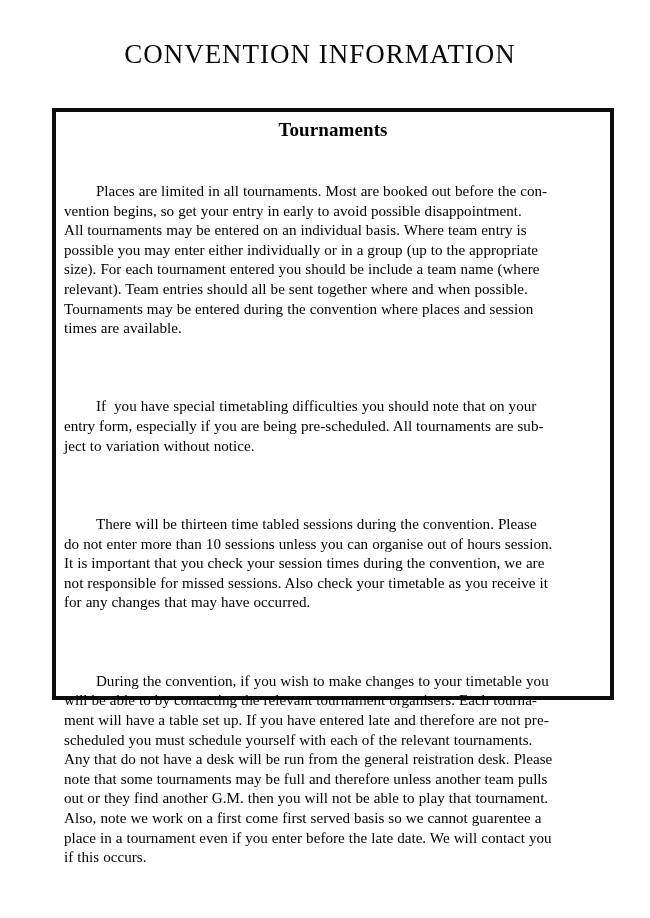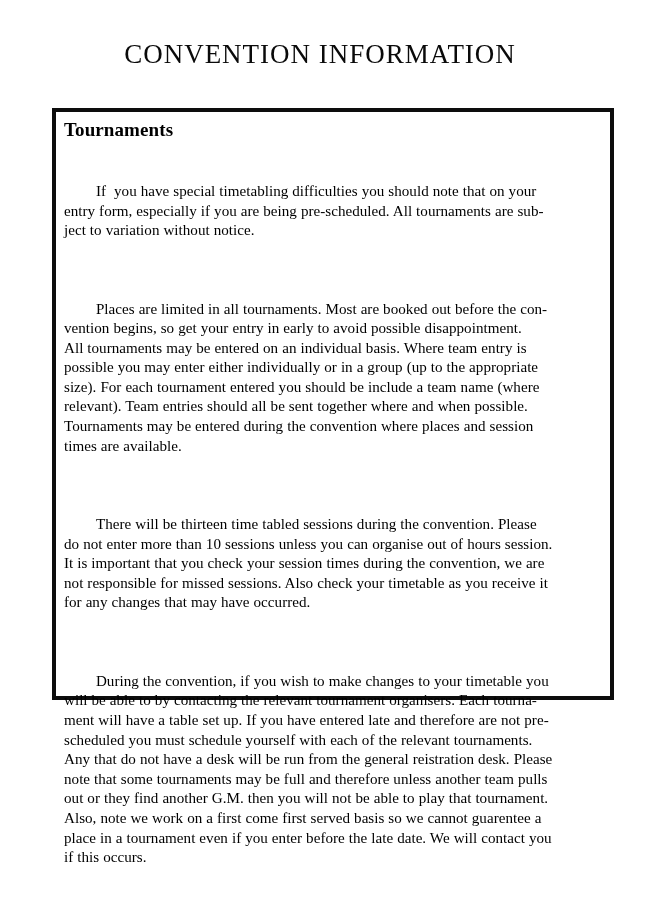--- a/index.html
+++ b/index.html
@@ -55,20 +55,21 @@
   }
 
   .section-heading {
     font-family: "Liberation Serif", "DejaVu Serif", serif;
     font-weight: bold;
     font-size: 19px;
     line-height: 1.25;
     margin: 0 0 1px 0;
     letter-spacing: 0.1px;
     color: #000000;
+    text-align: center;
   }
 
   .body-text {
     font-family: "Liberation Serif", "DejaVu Serif", serif;
     font-size: 15.1px;
     line-height: 19.6px;
     color: #000000;
     letter-spacing: 0.02px;
     white-space: pre-wrap;
     word-spacing: 0.2px;
@@ -89,31 +90,31 @@
 <div class="page">
 
   <h1 class="page-title">CONVENTION INFORMATION</h1>
 
   <div class="content-box">
     <div class="box-inner">
 
       <div class="section-heading">Tournaments</div>
 
       <div class="body-text">
-        <p class="para">        If  you have special timetabling difficulties you should note that on your
-entry form, especially if you are being pre-scheduled. All tournaments are sub-
-ject to variation without notice.</p>
         <p class="para">        Places are limited in all tournaments. Most are booked out before the con-
 vention begins, so get your entry in early to avoid possible disappointment.
 All tournaments may be entered on an individual basis. Where team entry is
 possible you may enter either individually or in a group (up to the appropriate
 size). For each tournament entered you should be include a team name (where
 relevant). Team entries should all be sent together where and when possible.
 Tournaments may be entered during the convention where places and session
 times are available.</p>
+        <p class="para">        If  you have special timetabling difficulties you should note that on your
+entry form, especially if you are being pre-scheduled. All tournaments are sub-
+ject to variation without notice.</p>
         <p class="para">        There will be thirteen time tabled sessions during the convention. Please
 do not enter more than 10 sessions unless you can organise out of hours session.
 It is important that you check your session times during the convention, we are
 not responsible for missed sessions. Also check your timetable as you receive it
 for any changes that may have occurred.</p>
         <p class="para">        During the convention, if you wish to make changes to your timetable you
 will be able to by contacting the relevant tournament organisers. Each tourna-
 ment will have a table set up. If you have entered late and therefore are not pre-
 scheduled you must schedule yourself with each of the relevant tournaments.
 Any that do not have a desk will be run from the general reistration desk. Please

